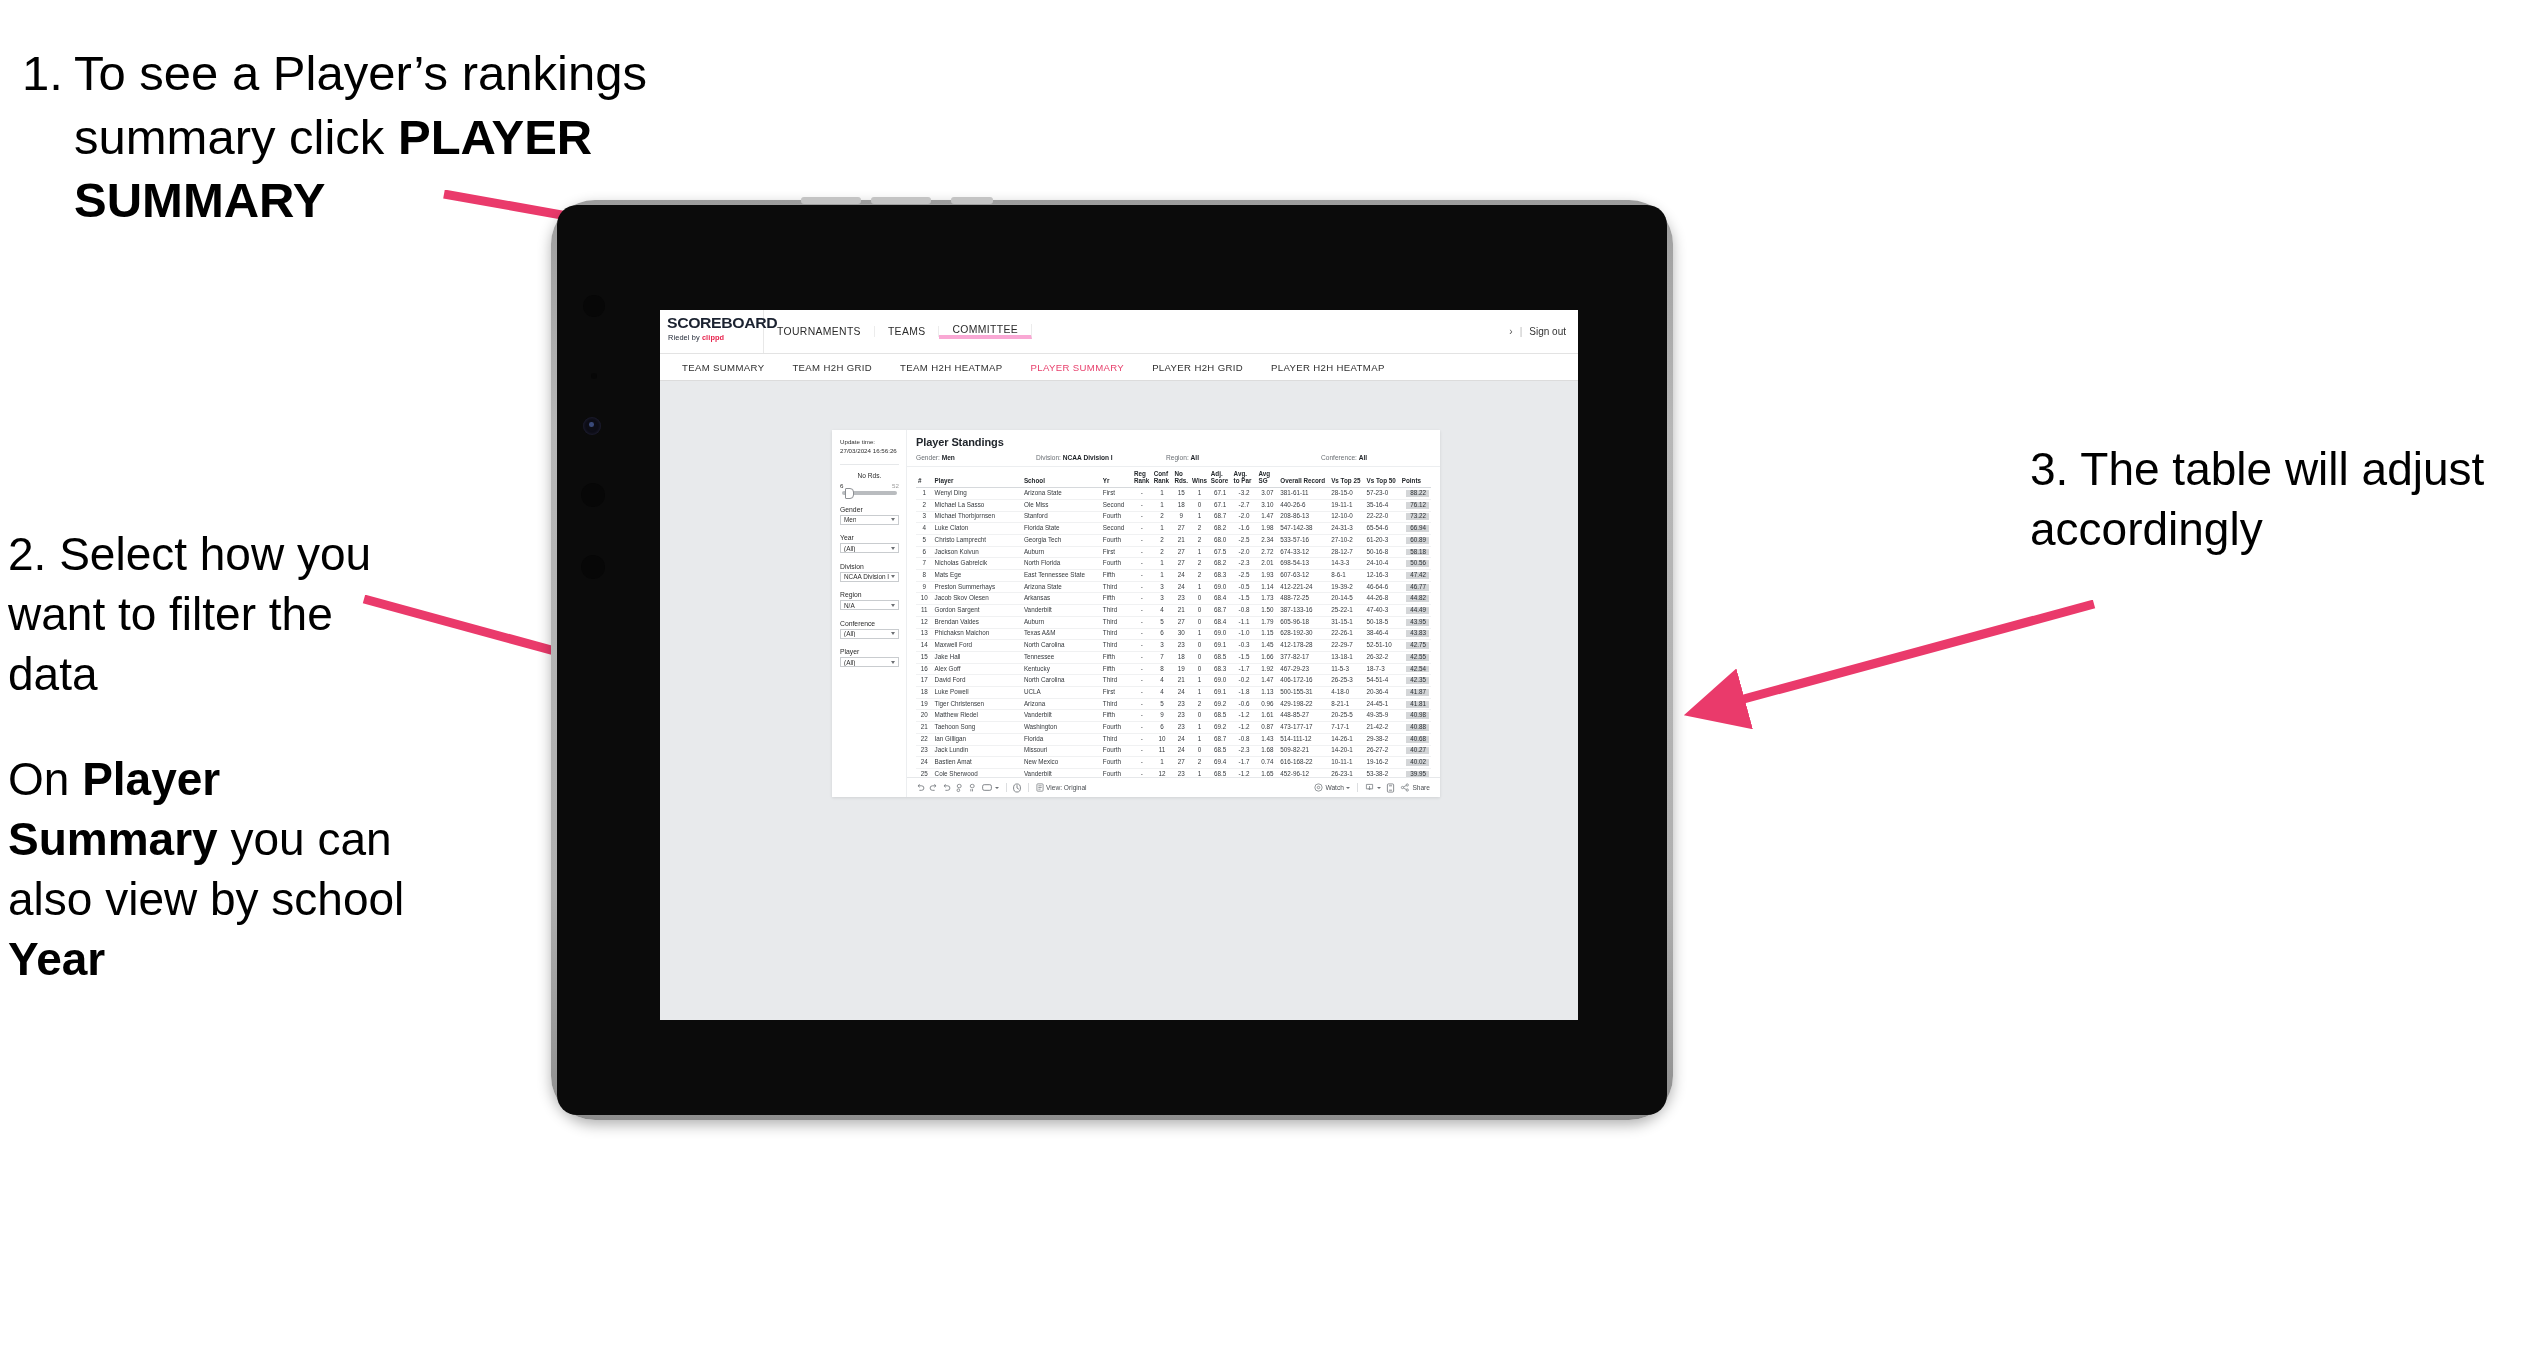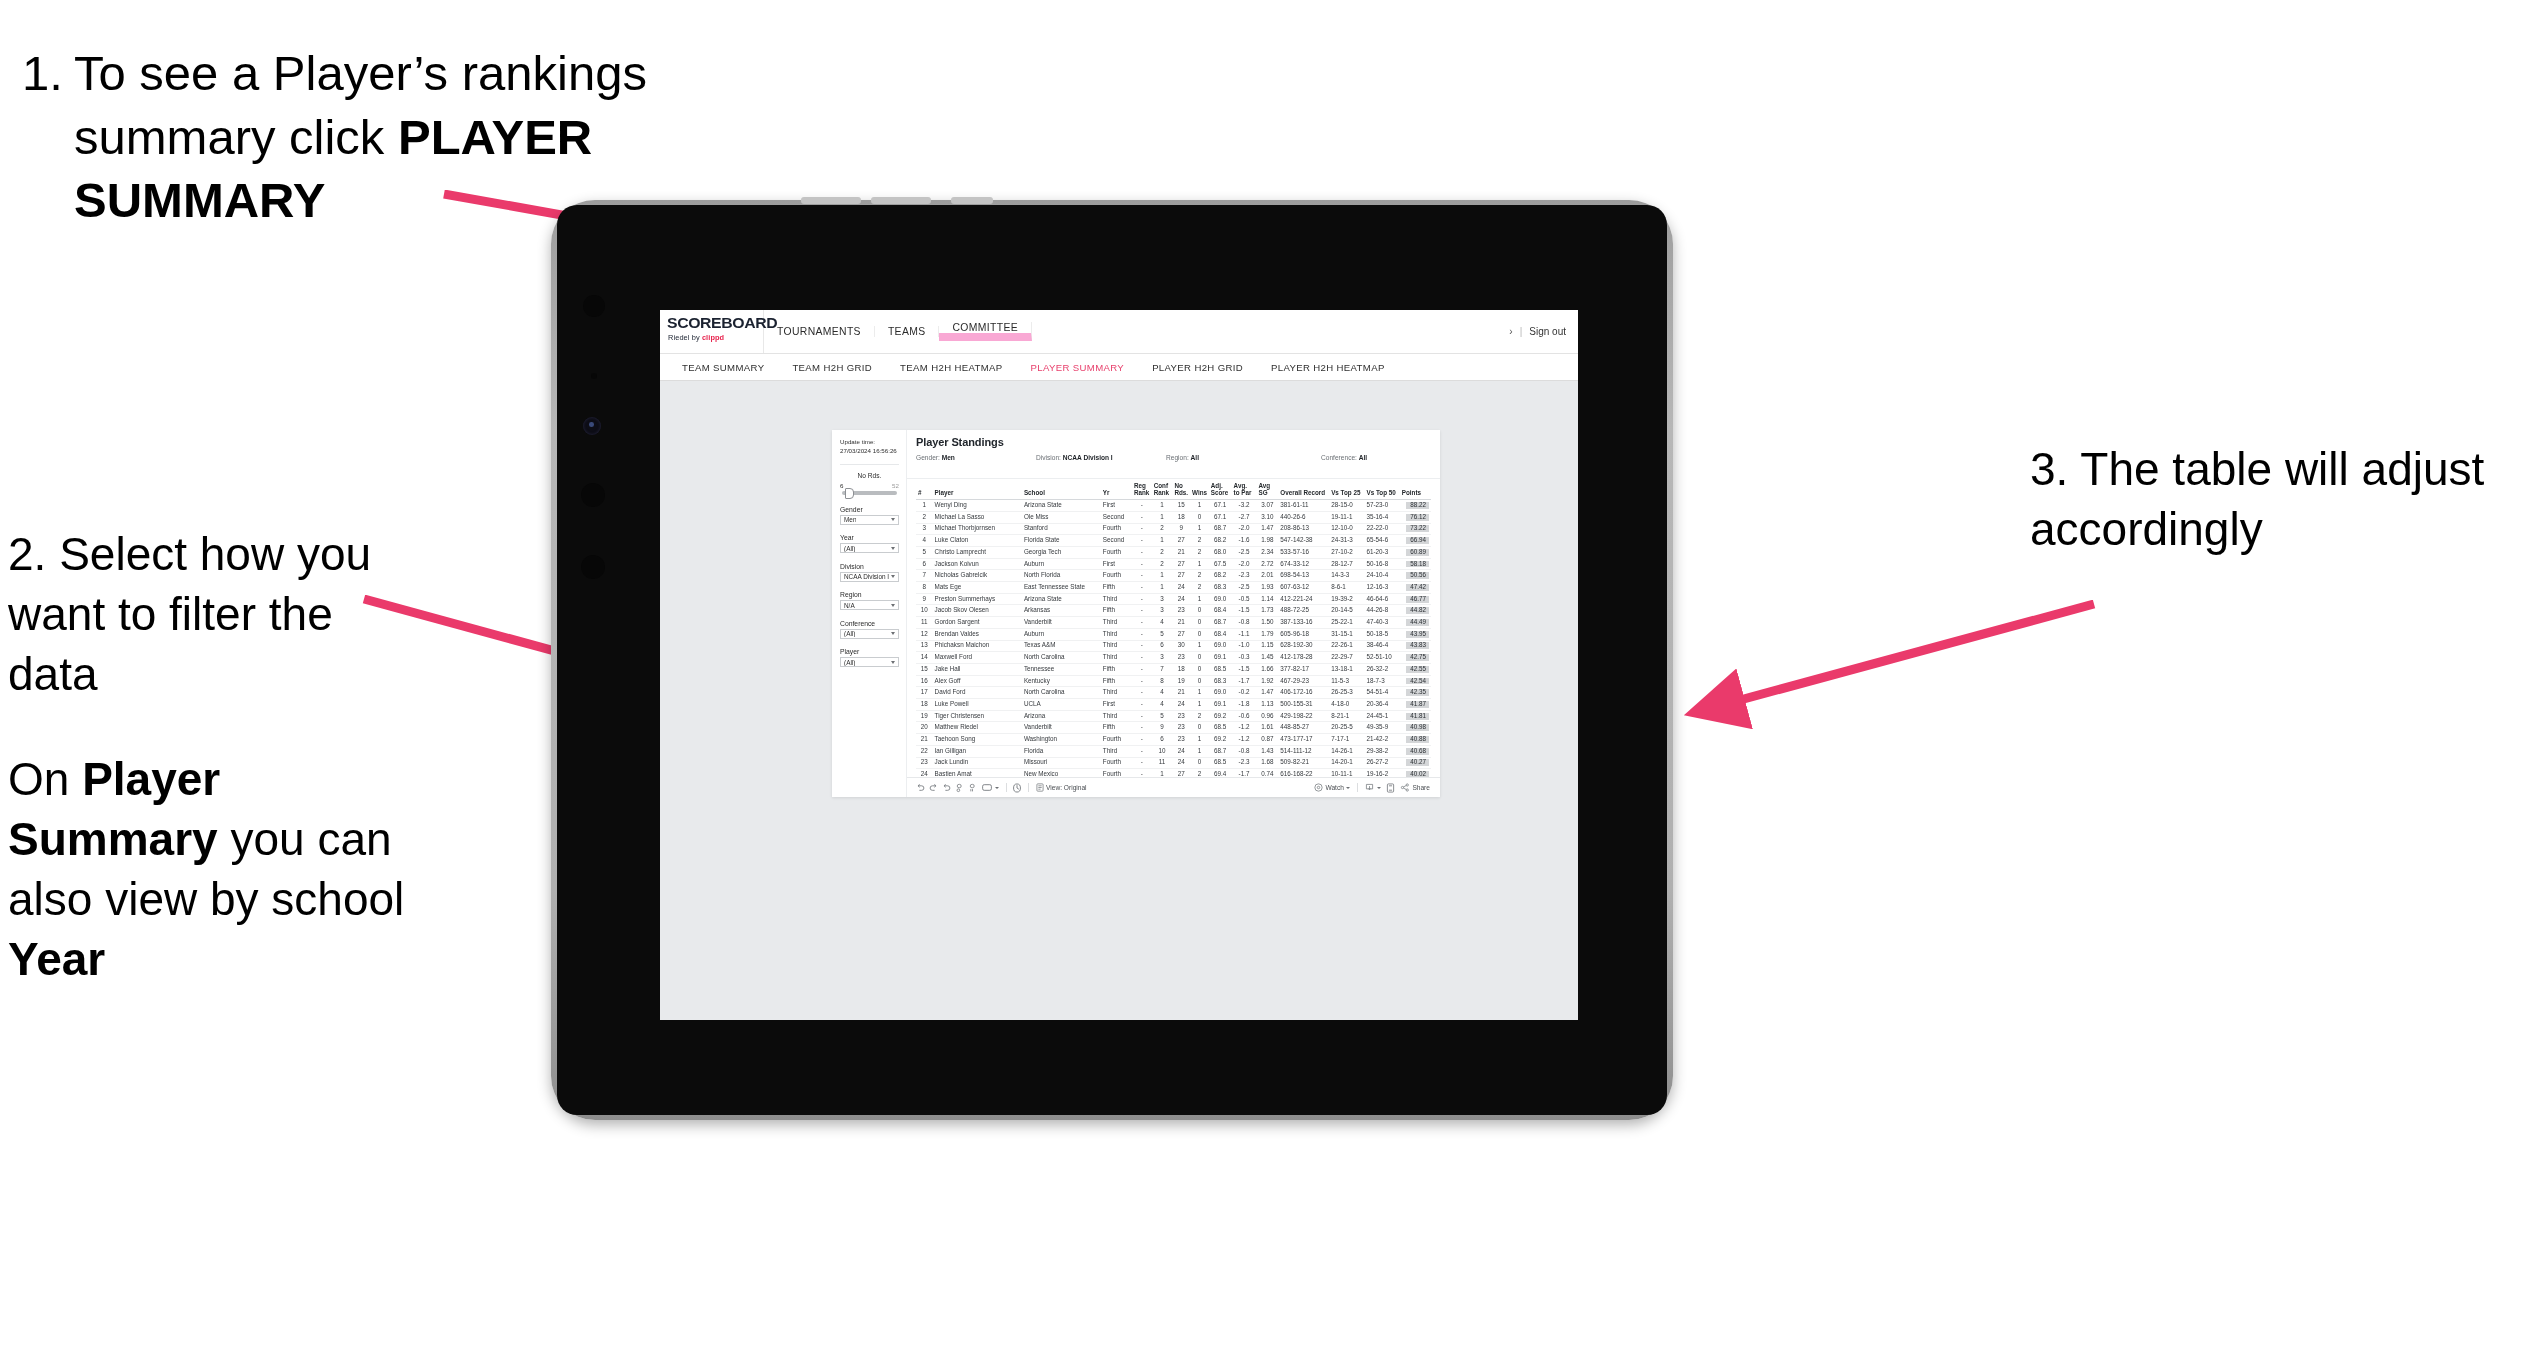--- a/index.html
+++ b/index.html
@@ -101,21 +101,21 @@
   }
   .brand-sub .clippd{color:#e8254f;font-weight:700;}
 
   .topnav{display:flex;align-items:center;}
   .topnav-item{
     display:flex;align-items:center;padding:0 13px;
     font-size:10.4px;color:#2b2b2b;letter-spacing:.35px;
     border-right:1px solid #ececec;cursor:pointer;
     white-space:nowrap;
   }
-  .topnav-item.sel{border-bottom:8px solid #f9a8d4;}
+  .topnav-item.sel{border-bottom:4px solid #f9a8d4;}
 
   .top-right{
     margin-left:auto;display:flex;align-items:center;
     gap:7px;padding-right:12px;font-size:10px;color:#333;
   }
   .top-right .sep{color:#b9b9b9;}
   .top-right .signout{cursor:pointer;}
   .top-right .glyph{color:#555;font-size:10px;}
 
   
@@ -177,21 +177,21 @@
   }
   .flt-val{font-size:6.4px;color:#2b2b2b;white-space:nowrap;overflow:hidden;}
   .caret{
     width:0;height:0;border-left:2.4px solid transparent;
     border-right:2.4px solid transparent;border-top:3px solid #6d7074;
     flex:none;margin-left:2px;
   }
 
   
   .panel{flex:1;min-width:0;display:flex;flex-direction:column;background:#fff;}
-  .panel-head{padding:6px 9px 17px 9px;border-bottom:1px solid #eceef0;}
+  .panel-head{padding:6px 9px 5px 9px;border-bottom:1px solid #eceef0;}
   .panel-title{font-size:11px;font-weight:700;color:#21262c;letter-spacing:-.1px;}
   .panel-filters{display:flex;margin-top:6px;}
   .pf{font-size:6.6px;color:#6a6f74;white-space:nowrap;}
   .pf b{color:#1d2126;font-weight:700;}
   .pf.c1{width:120px;}
   .pf.c2{width:130px;}
   .pf.c3{width:155px;}
 
   table.standings{
     border-collapse:collapse;width:100%;

